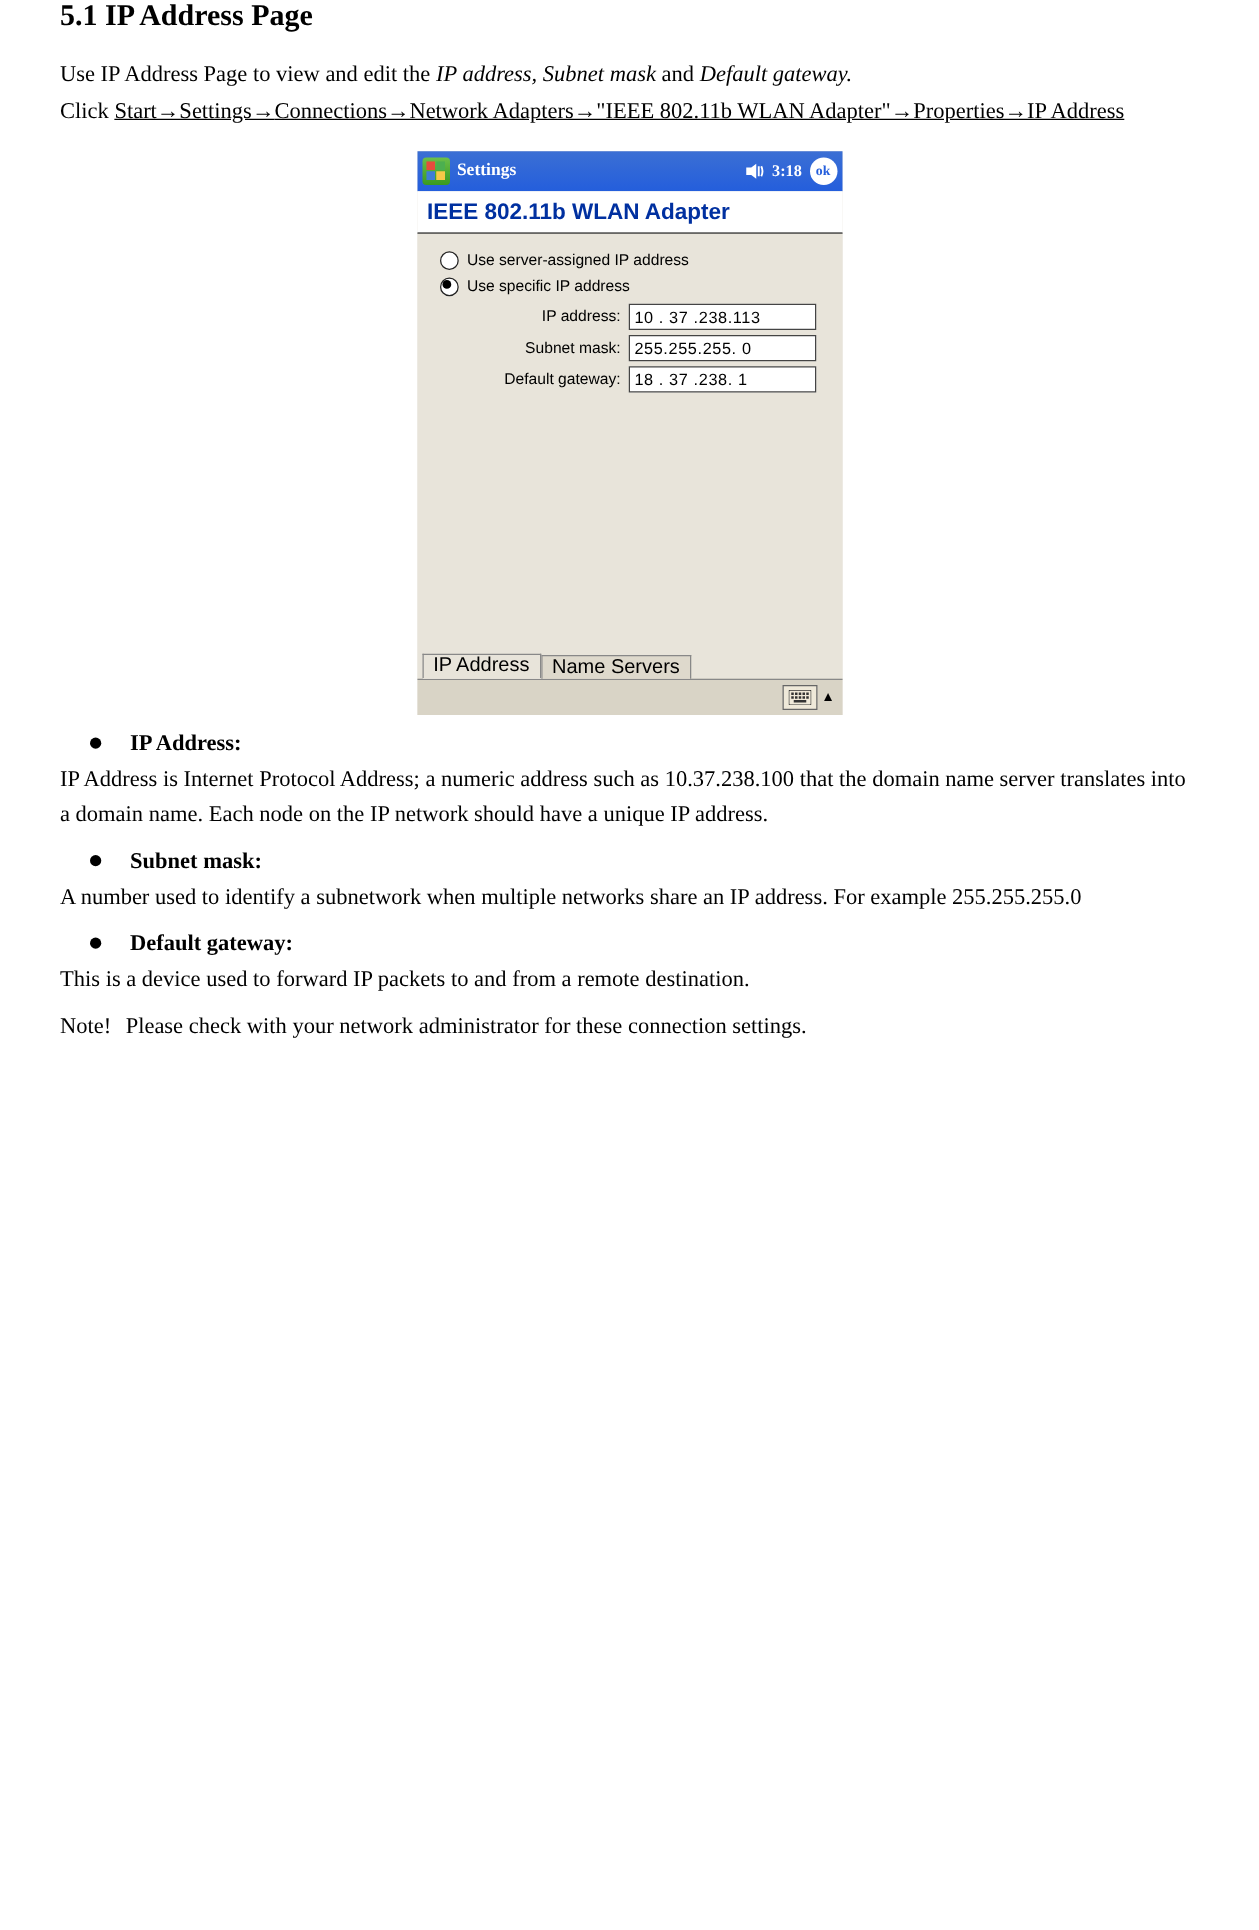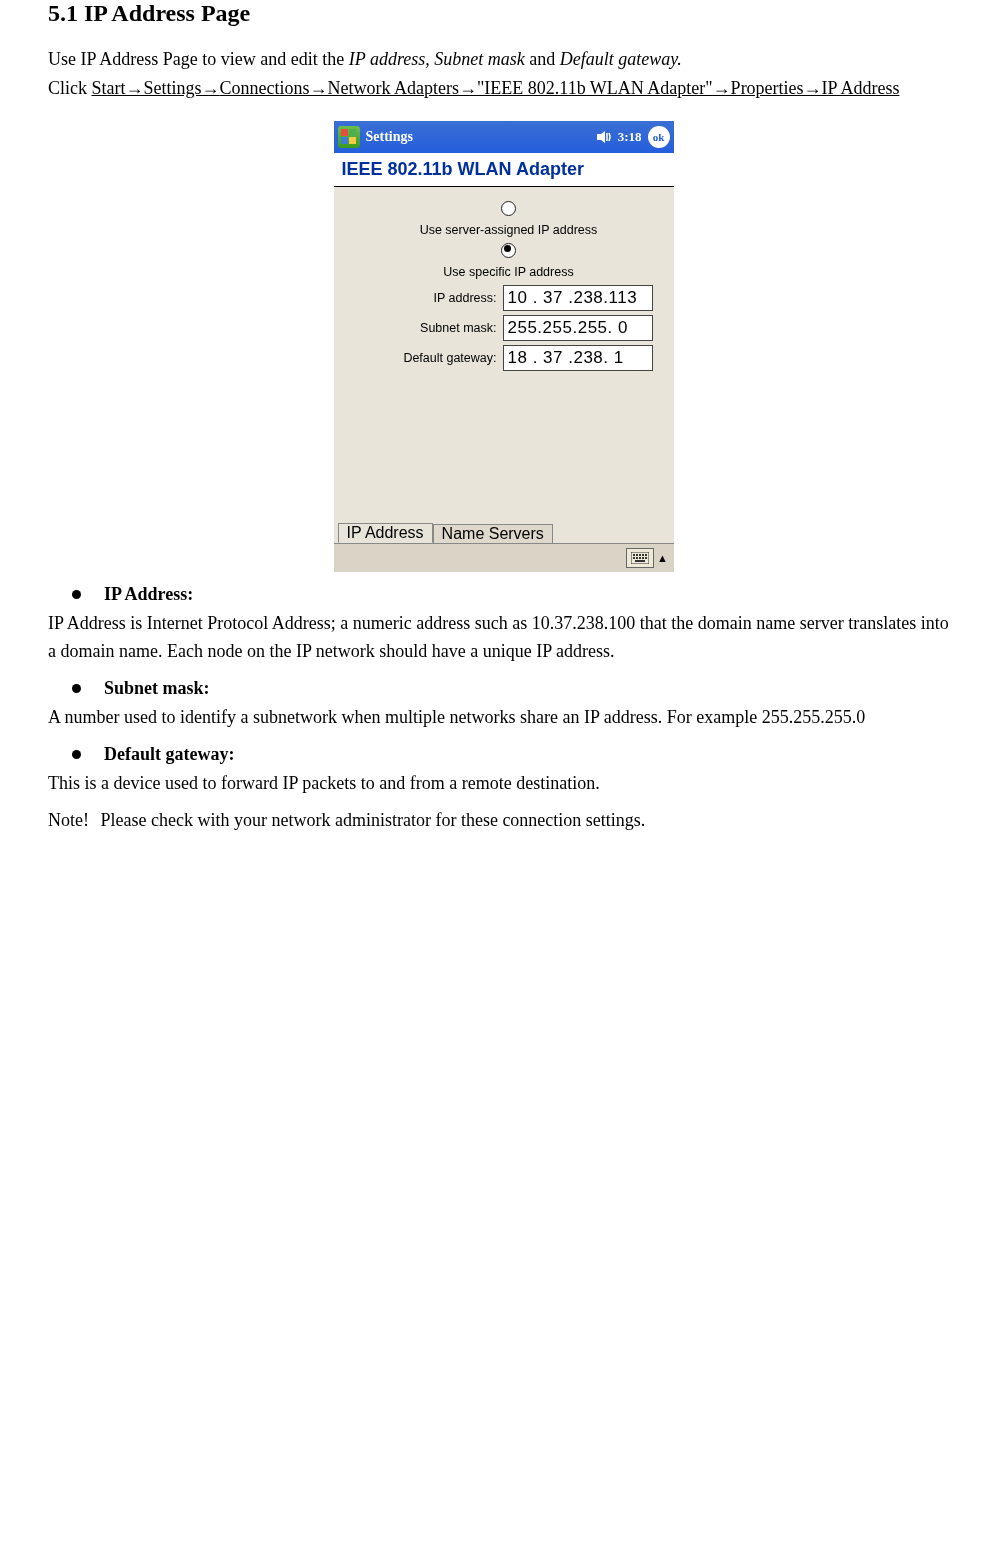--- a/index.html
+++ b/index.html
@@ -101,21 +101,20 @@
       background: #e8e4da;
       padding: 10px 8px 6px 8px;
       height: 320px;
     }
     .ss-radio-row {
       display: flex;
       align-items: center;
       gap: 7px;
       margin: 4px 0 6px 10px;
       font-size: 12.5px;
-      flex-direction: column;
     }
     .ss-radio {
       width: 13px;
       height: 13px;
       border: 1.5px solid #222;
       border-radius: 50%;
       display: inline-block;
       position: relative;
       background: #fff;
     }
@@ -139,21 +138,21 @@
       text-align: right;
       padding-right: 6px;
       font-size: 12.5px;
     }
     .ss-field-input {
       border: 1px solid #444;
       background: #fff;
       padding: 2px 4px;
       width: 140px;
       font-family: Tahoma, sans-serif;
-      font-size: 17px;
+      font-size: 13px;
       letter-spacing: 0.5px;
     }
     .ss-tabs-row {
       display: flex;
       align-items: flex-end;
       background: #e8e4da;
       padding: 0 0 0 4px;
       border-bottom: 0;
     }
     .ss-tab {

